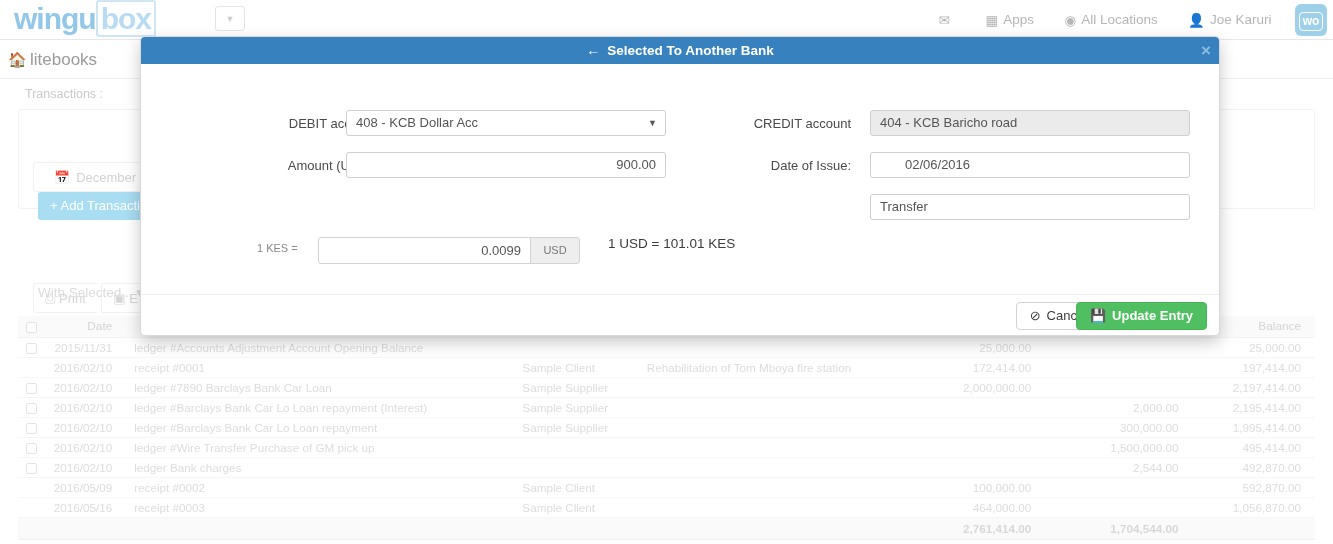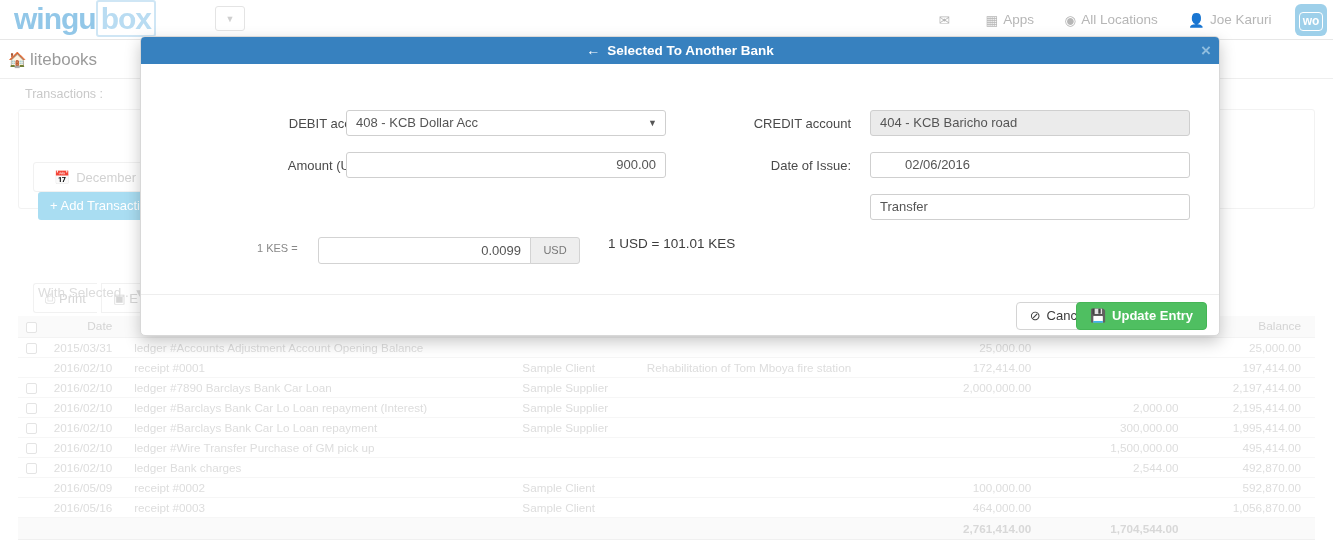--- a/index.html
+++ b/index.html
@@ -394,21 +394,21 @@
         <th class="c-party"></th>
         <th class="c-memo"></th>
         <th class="c-dr"></th>
         <th class="c-cr"></th>
         <th class="c-bal">Balance</th>
       </tr>
     </thead>
     <tbody>
         <tr>
           <td class="c-chk"><span class="chkbox"></span></td>
-          <td class="c-date">2015/03/31</td>
+          <td class="c-date">2015/11/31</td>
           <td class="c-desc">ledger #Accounts Adjustment Account Opening Balance</td>
           <td class="c-party"></td>
           <td class="c-memo"></td>
           <td class="c-dr">25,000.00</td>
           <td class="c-cr"></td>
           <td class="c-bal">25,000.00</td>
         </tr>
         <tr>
           <td class="c-chk"></td>
           <td class="c-date">2016/02/10</td>

